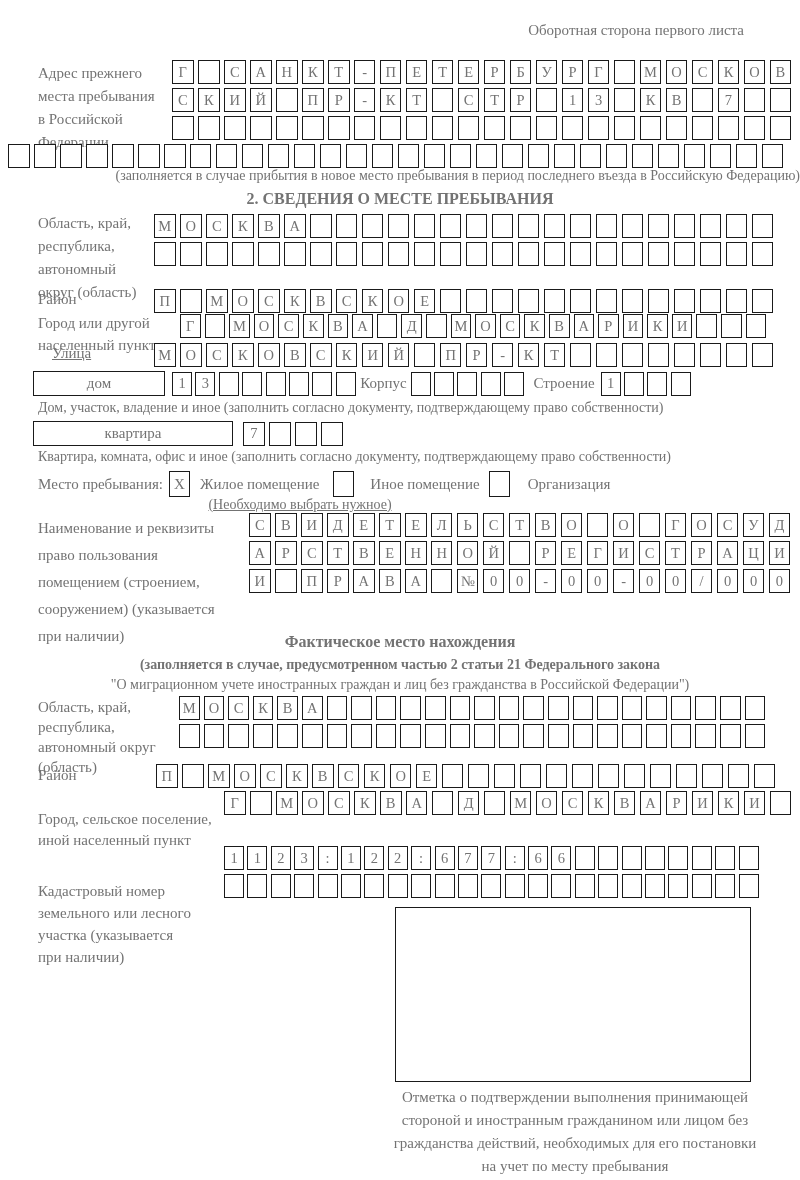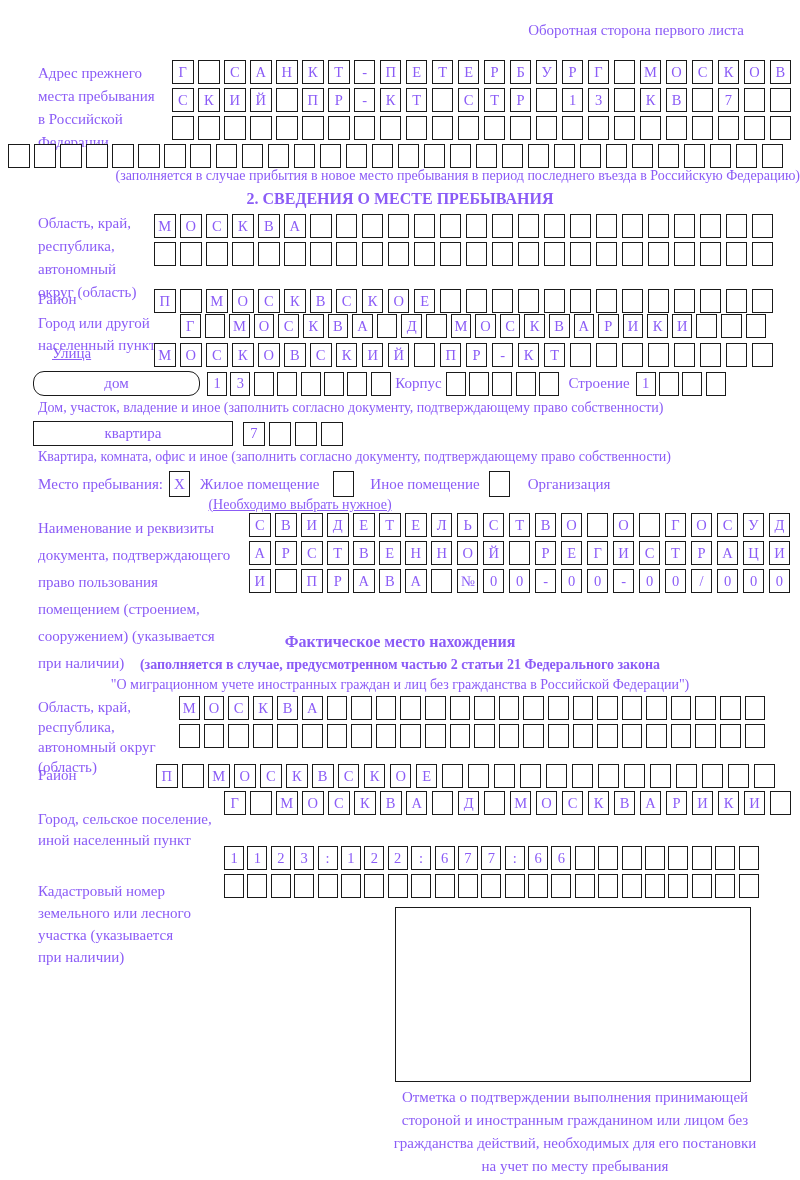--- a/index.html
+++ b/index.html
@@ -1,17 +1,17 @@
 <!DOCTYPE html>
 <html><head>
 <meta charset="utf-8">
 <style>
   html,body{margin:0;padding:0;background:#ffffff;}
   .page{position:relative;width:800px;height:1180px;background:#fff;overflow:hidden;
-        font-family:"Liberation Serif","DejaVu Serif",serif;color:#8b5cf6;}
+        font-family:"Liberation Serif","DejaVu Serif",serif;color:#737373;}
   .abs{position:absolute;}
   .lbl{font-size:15px;white-space:nowrap;}
   .lbl div{white-space:nowrap;}
   .note{font-size:14px;white-space:nowrap;}
   .center{left:0;width:800px;text-align:center;}
   .title{font-weight:bold;font-size:16px;}
   .cells{display:flex;}
   .cellrow{position:absolute;display:flex;}
   .cell{flex:0 0 auto;box-sizing:border-box;width:21.6px;height:24px;border:1.8px solid #1a1a1a;
         margin-right:4.4px;display:flex;align-items:center;justify-content:center;
@@ -292,21 +292,21 @@
       <span class="cell"></span>
       <span class="cell"></span>
       <span class="cell"></span>
       <span class="cell"></span>
       <span class="cell"></span>
       <span class="cell"></span>
       <span class="cell"></span>
     </div>
 
   <div class="rowflex" style="left:33px;top:371px;">
-    <div class="bigbox" style="width:167px;height:25px;border-radius:11px;">дом</div>
+    <div class="bigbox" style="width:132px;height:25px;">дом</div>
     <div class="cells tight" style="margin-left:7px;">
         <span class="cell">1</span>
         <span class="cell">3</span>
         <span class="cell"></span>
         <span class="cell"></span>
         <span class="cell"></span>
         <span class="cell"></span>
         <span class="cell"></span>
         <span class="cell"></span>
       </div>
@@ -345,21 +345,20 @@
     <div class="lbl" style="margin-left:10px;">Жилое помещение</div>
     <div class="cb" style="margin-left:14px;"></div>
     <div class="lbl" style="margin-left:16px;">Иное помещение</div>
     <div class="cb" style="margin-left:9px;"></div>
     <div class="lbl" style="margin-left:18px;">Организация</div>
   </div>
   <div class="abs note" style="left:150px;top:497px;width:300px;text-align:center;text-decoration:underline;">(Необходимо выбрать нужное)</div>
 
   <div class="abs lbl" style="left:38px;top:515px;line-height:27px;">
     <div>Наименование и реквизиты</div>
-    <div>документа, подтверждающего</div>
     <div>право пользования</div>
     <div>помещением (строением,</div>
     <div>сооружением) (указывается</div>
     <div>при наличии)</div>
   </div>
   <div class="cellrow" style="left:249px;top:513px;">
       <span class="cell">С</span>
       <span class="cell">В</span>
       <span class="cell">И</span>
       <span class="cell">Д</span>

